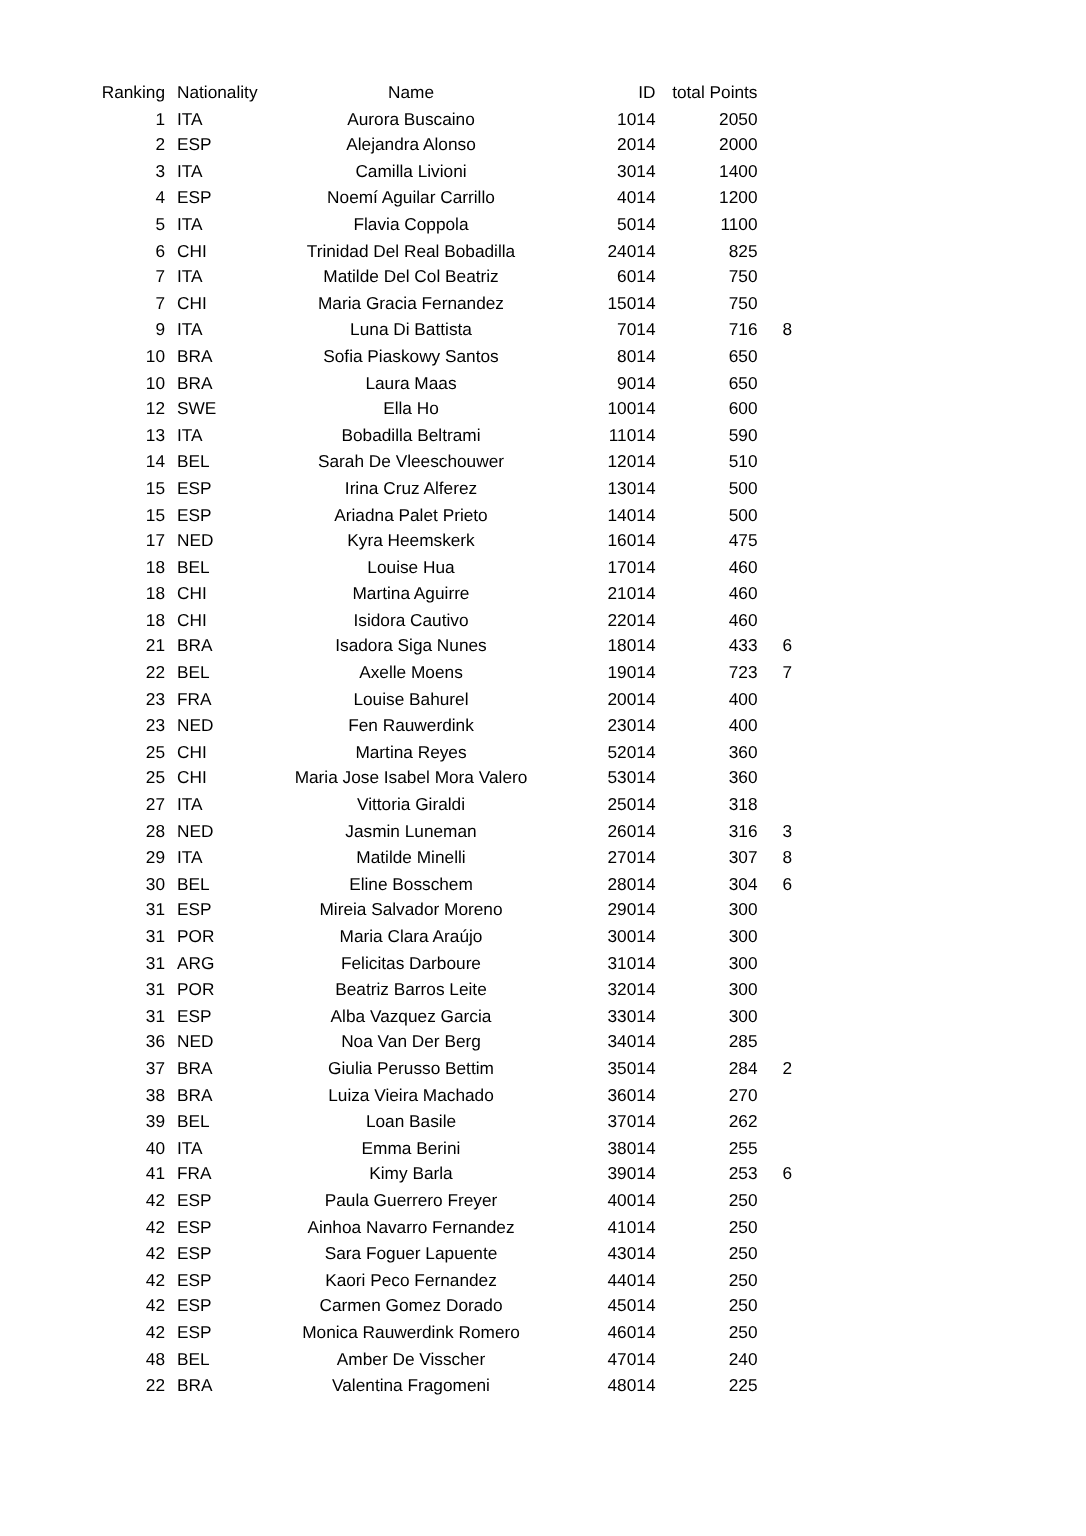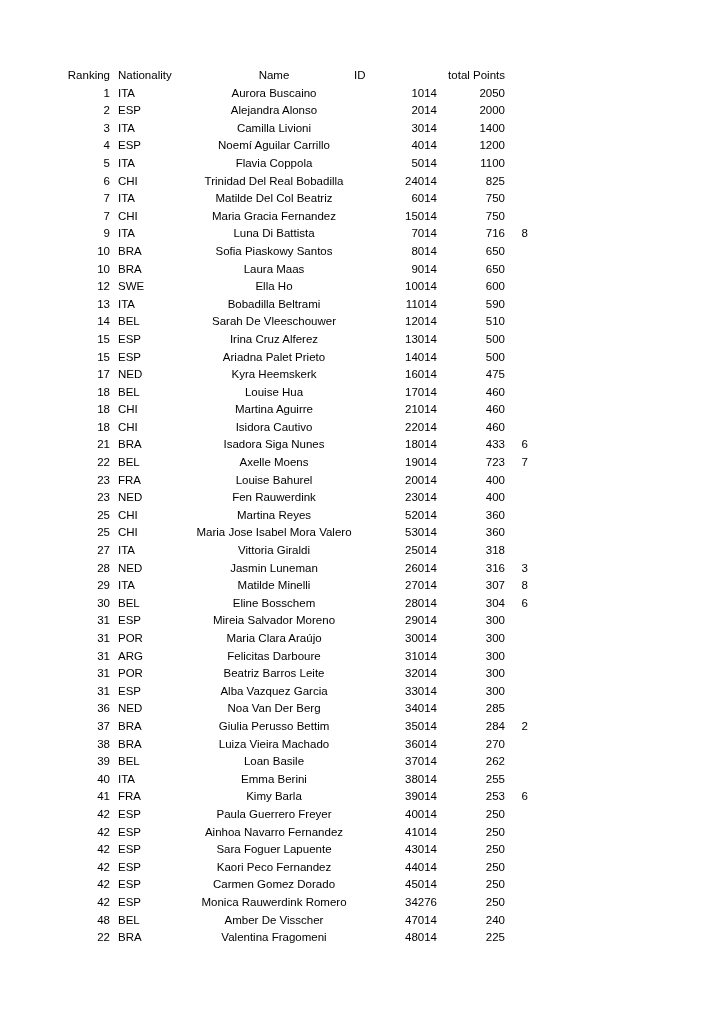--- a/index.html
+++ b/index.html
@@ -12,37 +12,37 @@
     width: 724px;
     height: 1024px;
     background: #ffffff;
     font-family: "Liberation Sans", sans-serif;
     font-size: 11.5px;
     color: #000000;
     overflow: hidden;
   }
   .sheet {
     position: absolute;
-    top: 67px;
+    top: 54px;
     left: 0;
   }
   .row {
     display: flex;
     height: 17.6px;
     line-height: 17.6px;
     white-space: nowrap;
   }
   .c { overflow: visible; }
   .c-rank { width: 110px; text-align: right; }
   .c-nat  { width: 68px;  margin-left: 8px; text-align: left; }
   .c-name { width: 160px; margin-left: 8px; text-align: center; }
   .c-id   { width: 83px;  text-align: right; }
   .c-pts  { width: 68px;  text-align: right; }
   .c-dec  { width: 23px;  text-align: right; }
-  .header .c-id { text-align: left; }
+  .header .c-id { text-align: right; }
 </style>
 </head>
 <body>
 
 <div class="page">
   <div class="sheet">
 
     <div class="row header">
       <div class="c c-rank">Ranking</div>
       <div class="c c-nat">Nationality</div>
@@ -418,21 +418,21 @@
     <div class="c c-nat">ESP</div>
     <div class="c c-name">Carmen Gomez Dorado</div>
     <div class="c c-id">45014</div>
     <div class="c c-pts">250</div>
     <div class="c c-dec"></div>
   </div>
         <div class="row">
     <div class="c c-rank">42</div>
     <div class="c c-nat">ESP</div>
     <div class="c c-name">Monica Rauwerdink Romero</div>
-    <div class="c c-id">34276</div>
+    <div class="c c-id">46014</div>
     <div class="c c-pts">250</div>
     <div class="c c-dec"></div>
   </div>
         <div class="row">
     <div class="c c-rank">48</div>
     <div class="c c-nat">BEL</div>
     <div class="c c-name">Amber De Visscher</div>
     <div class="c c-id">47014</div>
     <div class="c c-pts">240</div>
     <div class="c c-dec"></div>

